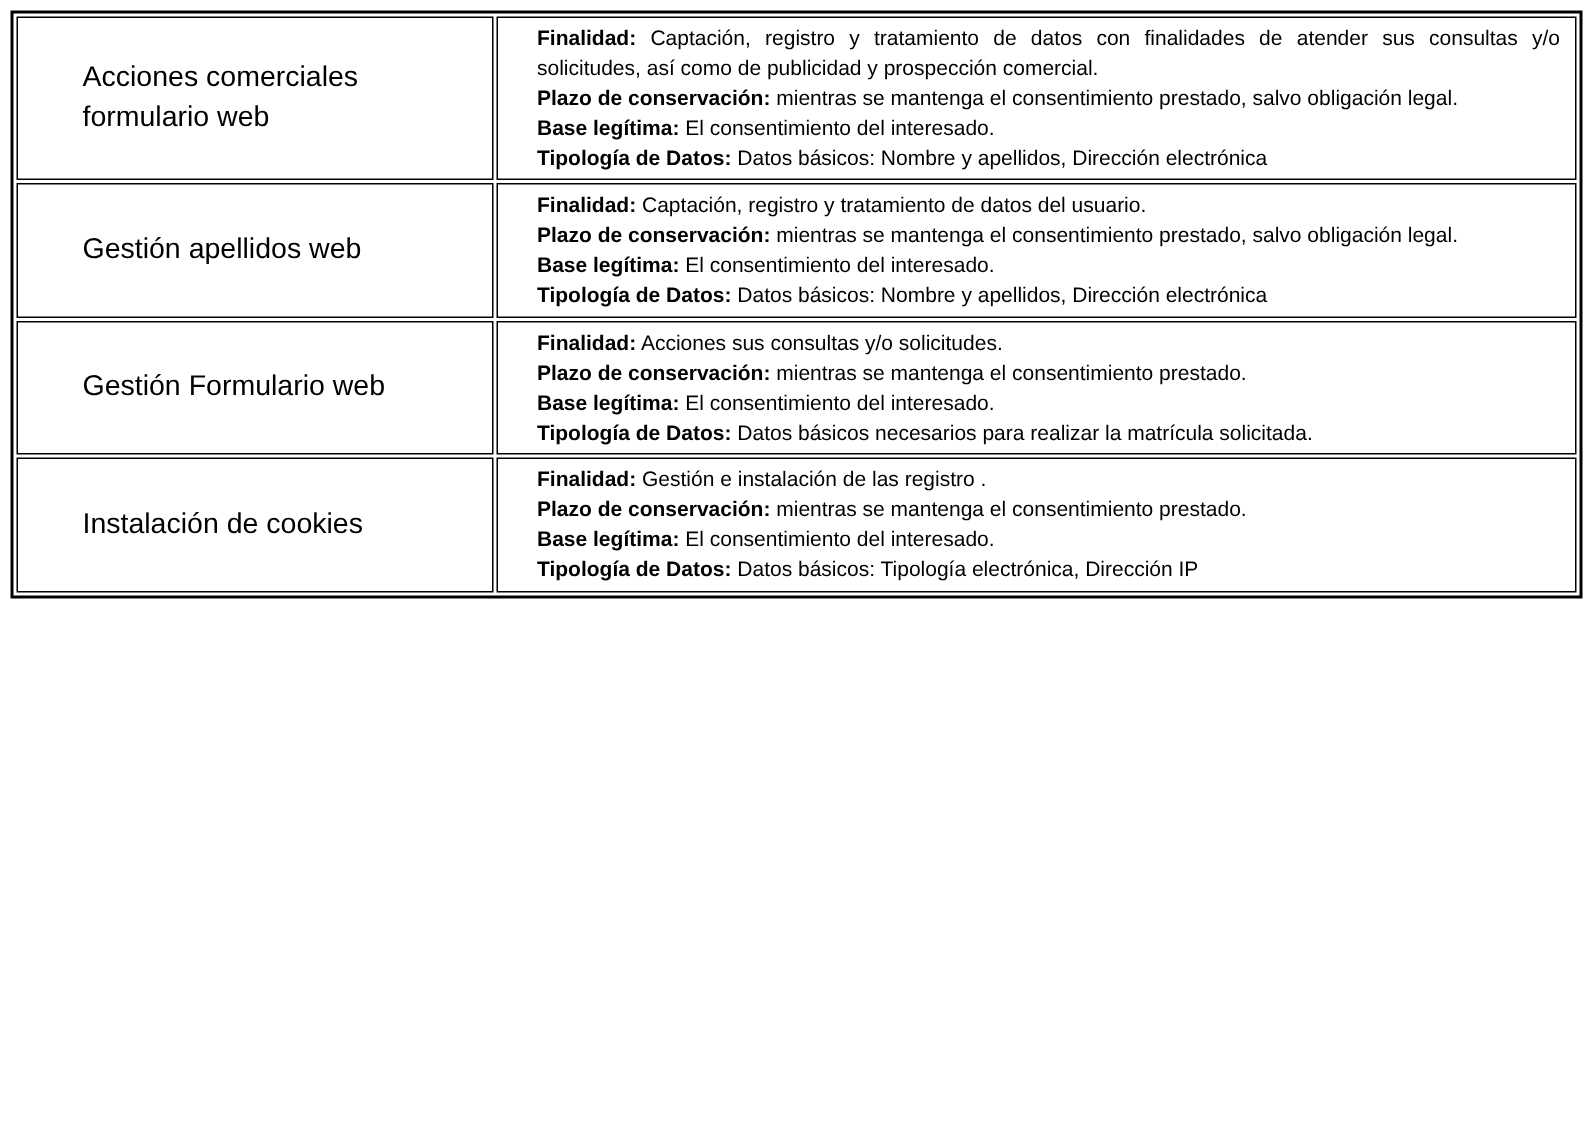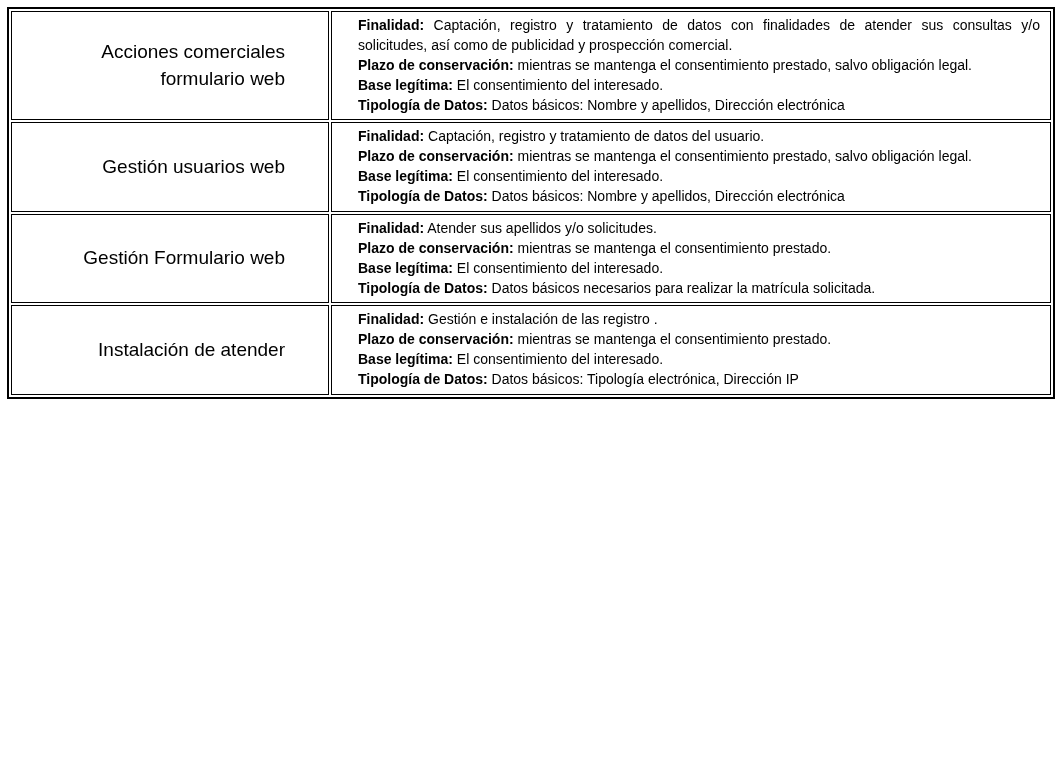--- a/index.html
+++ b/index.html
@@ -22,21 +22,21 @@
     border-spacing: 2px;
     background: #ffffff;
     table-layout: fixed;
   }
   table.privacy-table td {
     border: 1px solid #000000;
     background: #ffffff;
   }
   td.title-cell {
     width: 300px;
-    text-align: right;
+    text-align: left;
     vertical-align: middle;
     padding: 4px 8px;
     font-size: 19px;
     line-height: 1.4;
   }
   .title-inner {
     max-width: 230px;
     margin: 0 auto;
   }
   td.content-cell {
@@ -69,45 +69,45 @@
         <td class="content-cell justify">
           <p><strong>Finalidad:</strong> <span>Captación, registro y tratamiento de datos con finalidades de atender sus consultas y/o solicitudes, así como de publicidad y prospección comercial.</span></p>
           <p><strong>Plazo de conservación:</strong> <span>mientras se mantenga el consentimiento prestado, salvo obligación legal.</span></p>
           <p><strong>Base legítima:</strong> <span>El consentimiento del interesado.</span></p>
           <p><strong>Tipología de Datos:</strong> <span>Datos básicos: Nombre y apellidos, Dirección electrónica</span></p>
         </td>
       </tr>
 
       <tr>
         <td class="title-cell">
-          <div class="title-inner">Gestión usuarios web</div>
+          <div class="title-inner">Gestión apellidos web</div>
         </td>
         <td class="content-cell justify">
           <p><strong>Finalidad:</strong> <span>Captación, registro y tratamiento de datos del usuario.</span></p>
           <p><strong>Plazo de conservación:</strong> <span>mientras se mantenga el consentimiento prestado, salvo obligación legal.</span></p>
           <p><strong>Base legítima:</strong> <span>El consentimiento del interesado.</span></p>
           <p><strong>Tipología de Datos:</strong> <span>Datos básicos: Nombre y apellidos, Dirección electrónica</span></p>
         </td>
       </tr>
 
       <tr>
         <td class="title-cell">
           <div class="title-inner">Gestión Formulario web</div>
         </td>
         <td class="content-cell">
-          <p><strong>Finalidad:</strong> <span>Atender sus apellidos y/o solicitudes.</span></p>
+          <p><strong>Finalidad:</strong> <span>Acciones sus consultas y/o solicitudes.</span></p>
           <p><strong>Plazo de conservación:</strong> <span>mientras se mantenga el consentimiento prestado.</span></p>
           <p><strong>Base legítima:</strong> <span>El consentimiento del interesado.</span></p>
           <p><strong>Tipología de Datos:</strong> <span>Datos básicos necesarios para realizar la matrícula solicitada.</span></p>
         </td>
       </tr>
 
       <tr>
         <td class="title-cell">
-          <div class="title-inner">Instalación de atender</div>
+          <div class="title-inner">Instalación de cookies</div>
         </td>
         <td class="content-cell">
           <p><strong>Finalidad:</strong> <span>Gestión e instalación de las registro .</span></p>
           <p><strong>Plazo de conservación:</strong> <span>mientras se mantenga el consentimiento prestado.</span></p>
           <p><strong>Base legítima:</strong> <span>El consentimiento del interesado.</span></p>
           <p><strong>Tipología de Datos:</strong> <span>Datos básicos: Tipología electrónica, Dirección IP</span></p>
         </td>
       </tr>
 
     </tbody>

